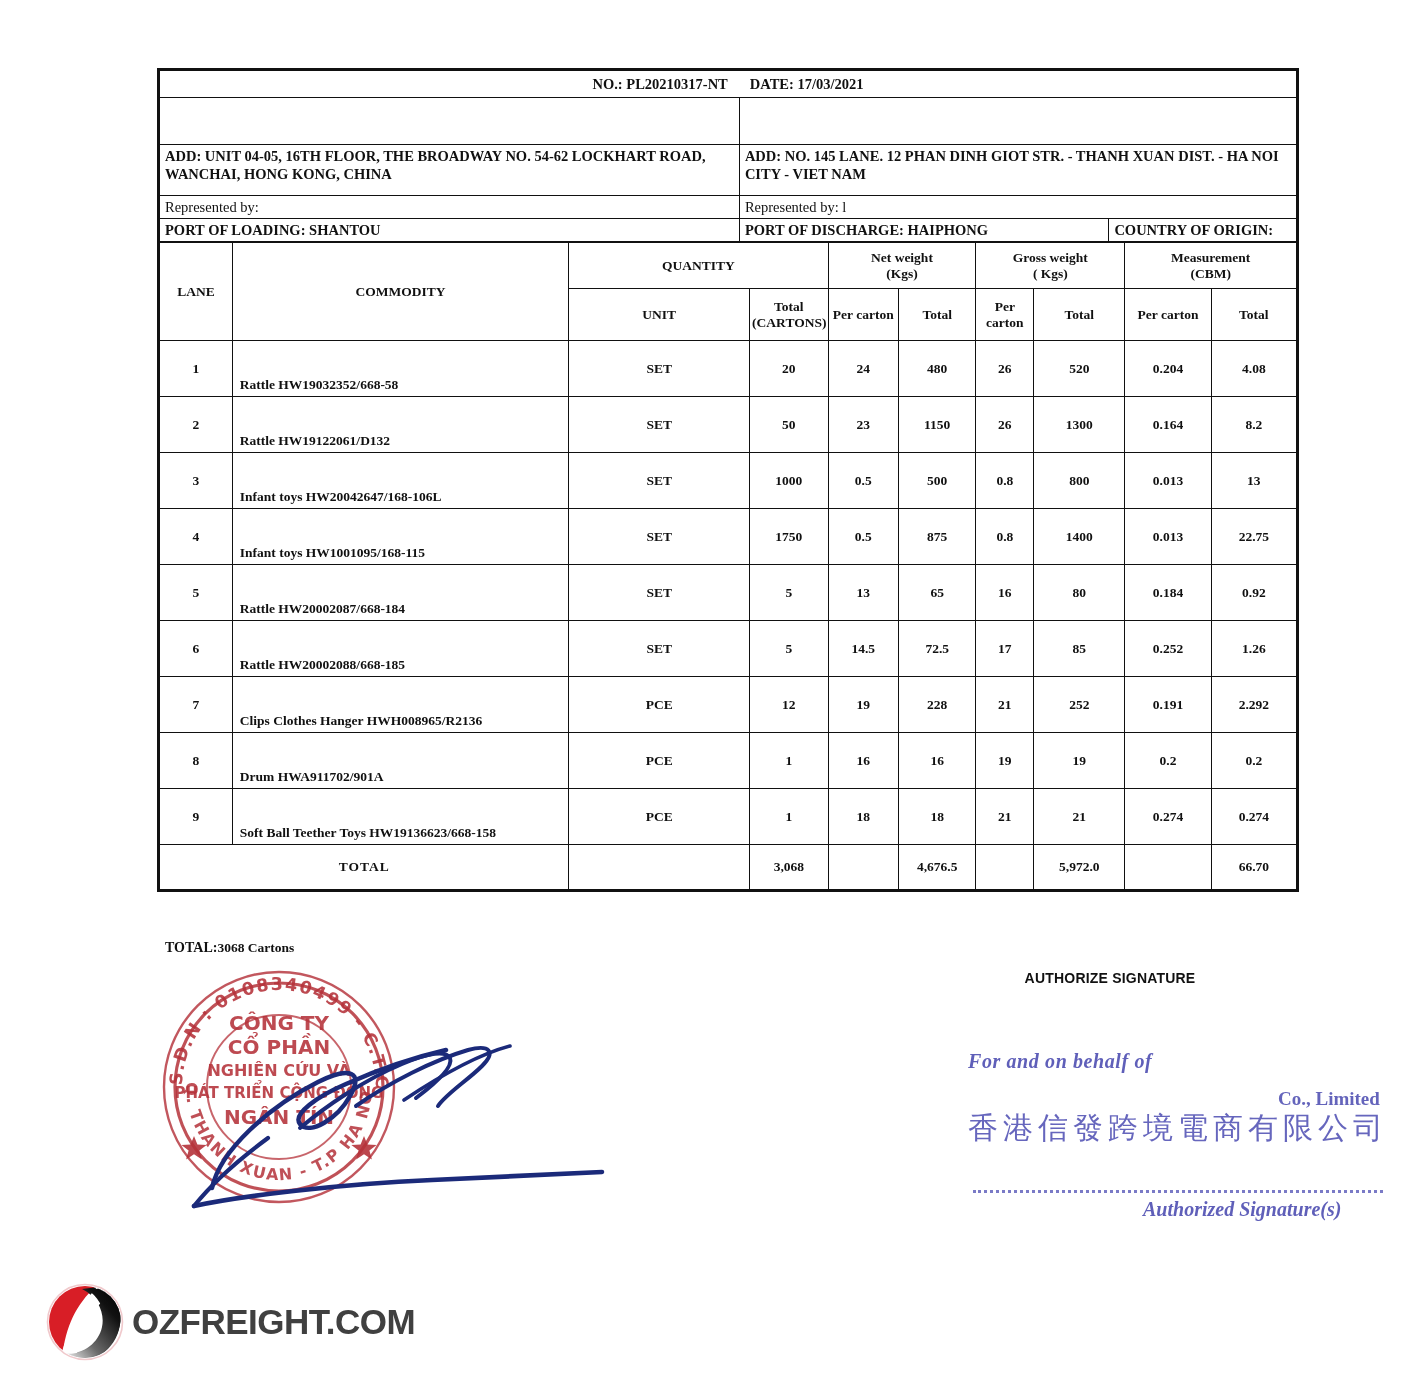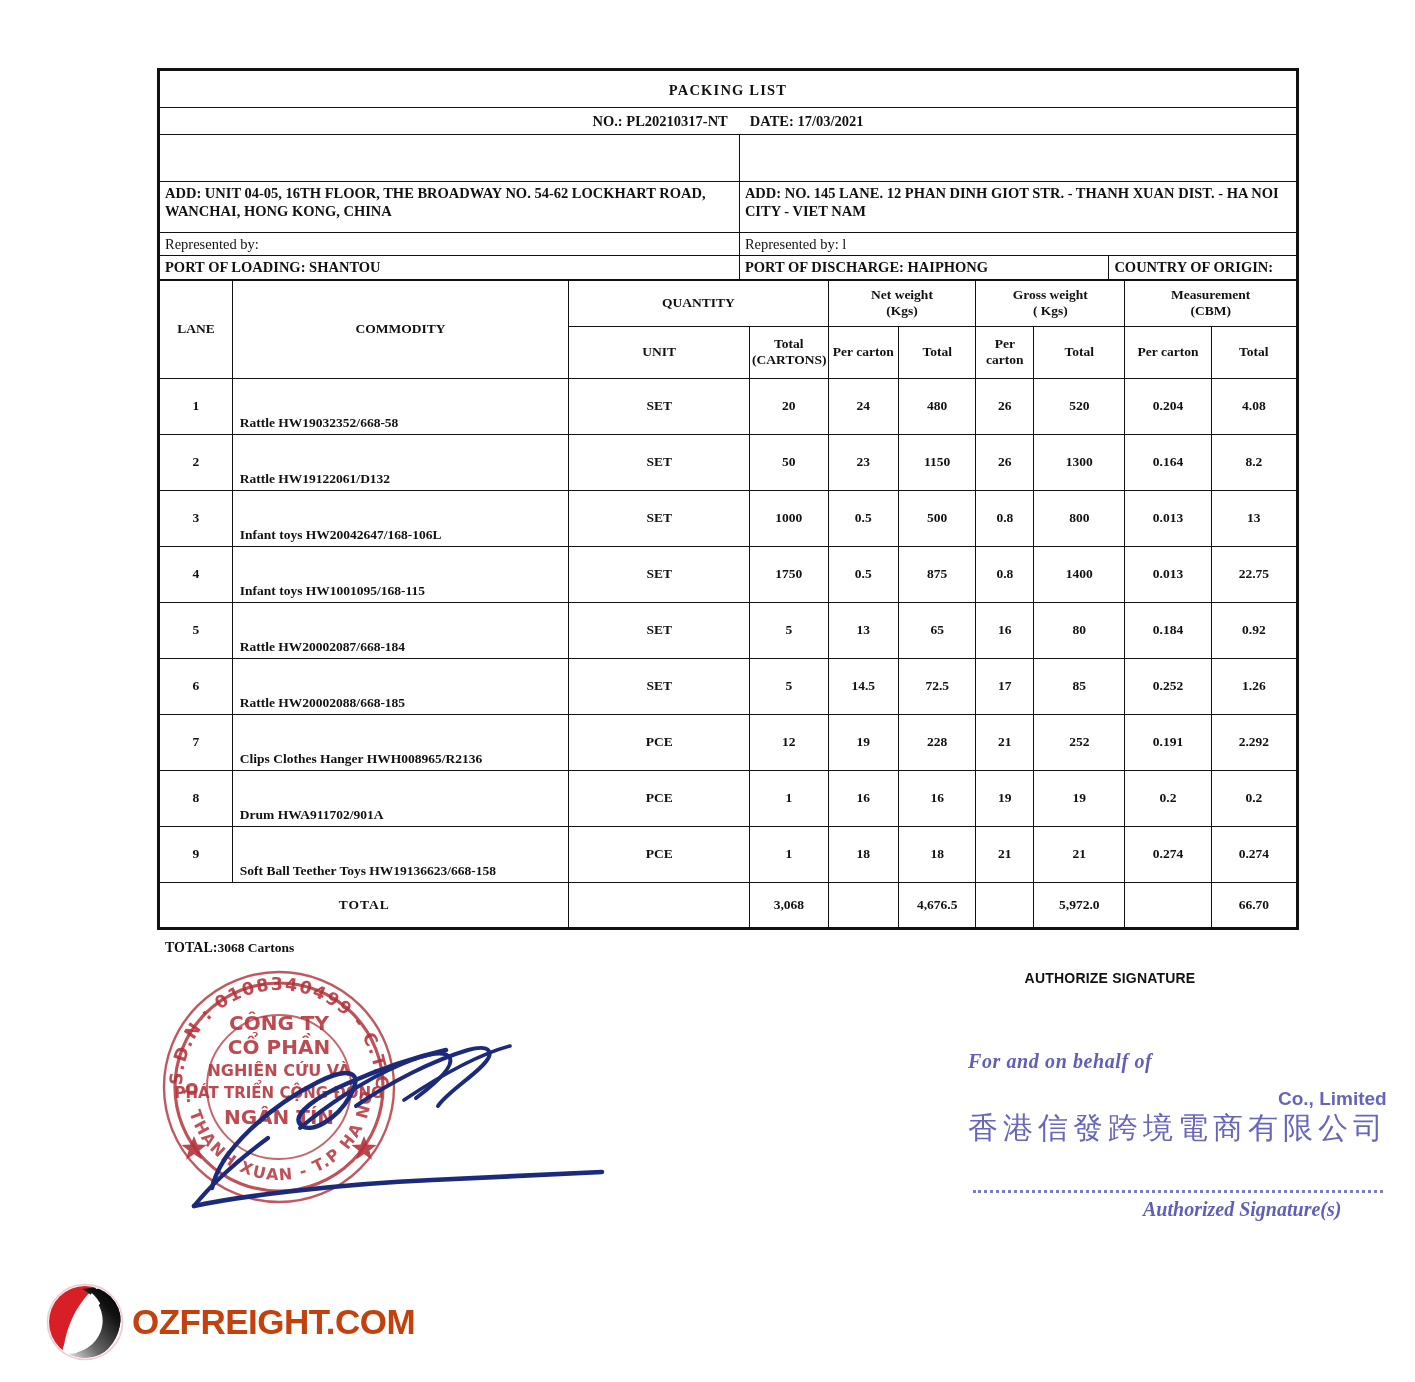--- a/index.html
+++ b/index.html
@@ -106,21 +106,21 @@
     font-family:"Liberation Serif", serif;
   }
   .bluestamp .fob{
     font-style:italic;font-weight:bold;font-size:20px;
     letter-spacing:0.6px;
     opacity:.88;
   }
   .bluestamp .coltd{
     position:absolute; left:310px; top:38px;
     font-weight:bold; font-size:19px;
-    font-family:Liberation Sans, sans-serif;
+    font-family:Liberation Serif, serif;
     opacity:.85;
     white-space:nowrap;
   }
   .bluestamp .cjk{
     position:absolute;left:0px;top:58px;
     font-size:30px;letter-spacing:5px;
     font-family:"DejaVu Sans", sans-serif;
     color:#5a5ab8;
     white-space:nowrap;
     opacity:.92;
@@ -156,39 +156,36 @@
     position:absolute;
     left:46px; top:1283px;
     display:flex; align-items:center; gap:8px;
   }
   .logo .mark{width:78px;height:78px;}
   .logo .wordmark{
     font-family:"Liberation Sans", sans-serif;
     font-weight:bold;
     font-size:35px;
     letter-spacing:-0.5px;
-    color:#c2410c;
+    color:#404040;
   }
 </style>
 </head>
 <body>
 
 <div class="doc">
 
   <table class="main">
     <colgroup>
       <col style="width:51%">
       <col style="width:32.5%">
       <col style="width:16.5%">
     </colgroup>
 
     <tbody>
-        <tr>
-      <td colspan="3" class="title-cell">PACKING LIST</td>
-    </tr>
 
     <tr>
       <td colspan="3" class="nodate-cell">
         <span>NO.: PL20210317-NT</span><span class="gap"></span><span>DATE: 17/03/2021</span>
       </td>
     </tr>
 
 
     <tr>
       <td style="height:42px;"></td>

